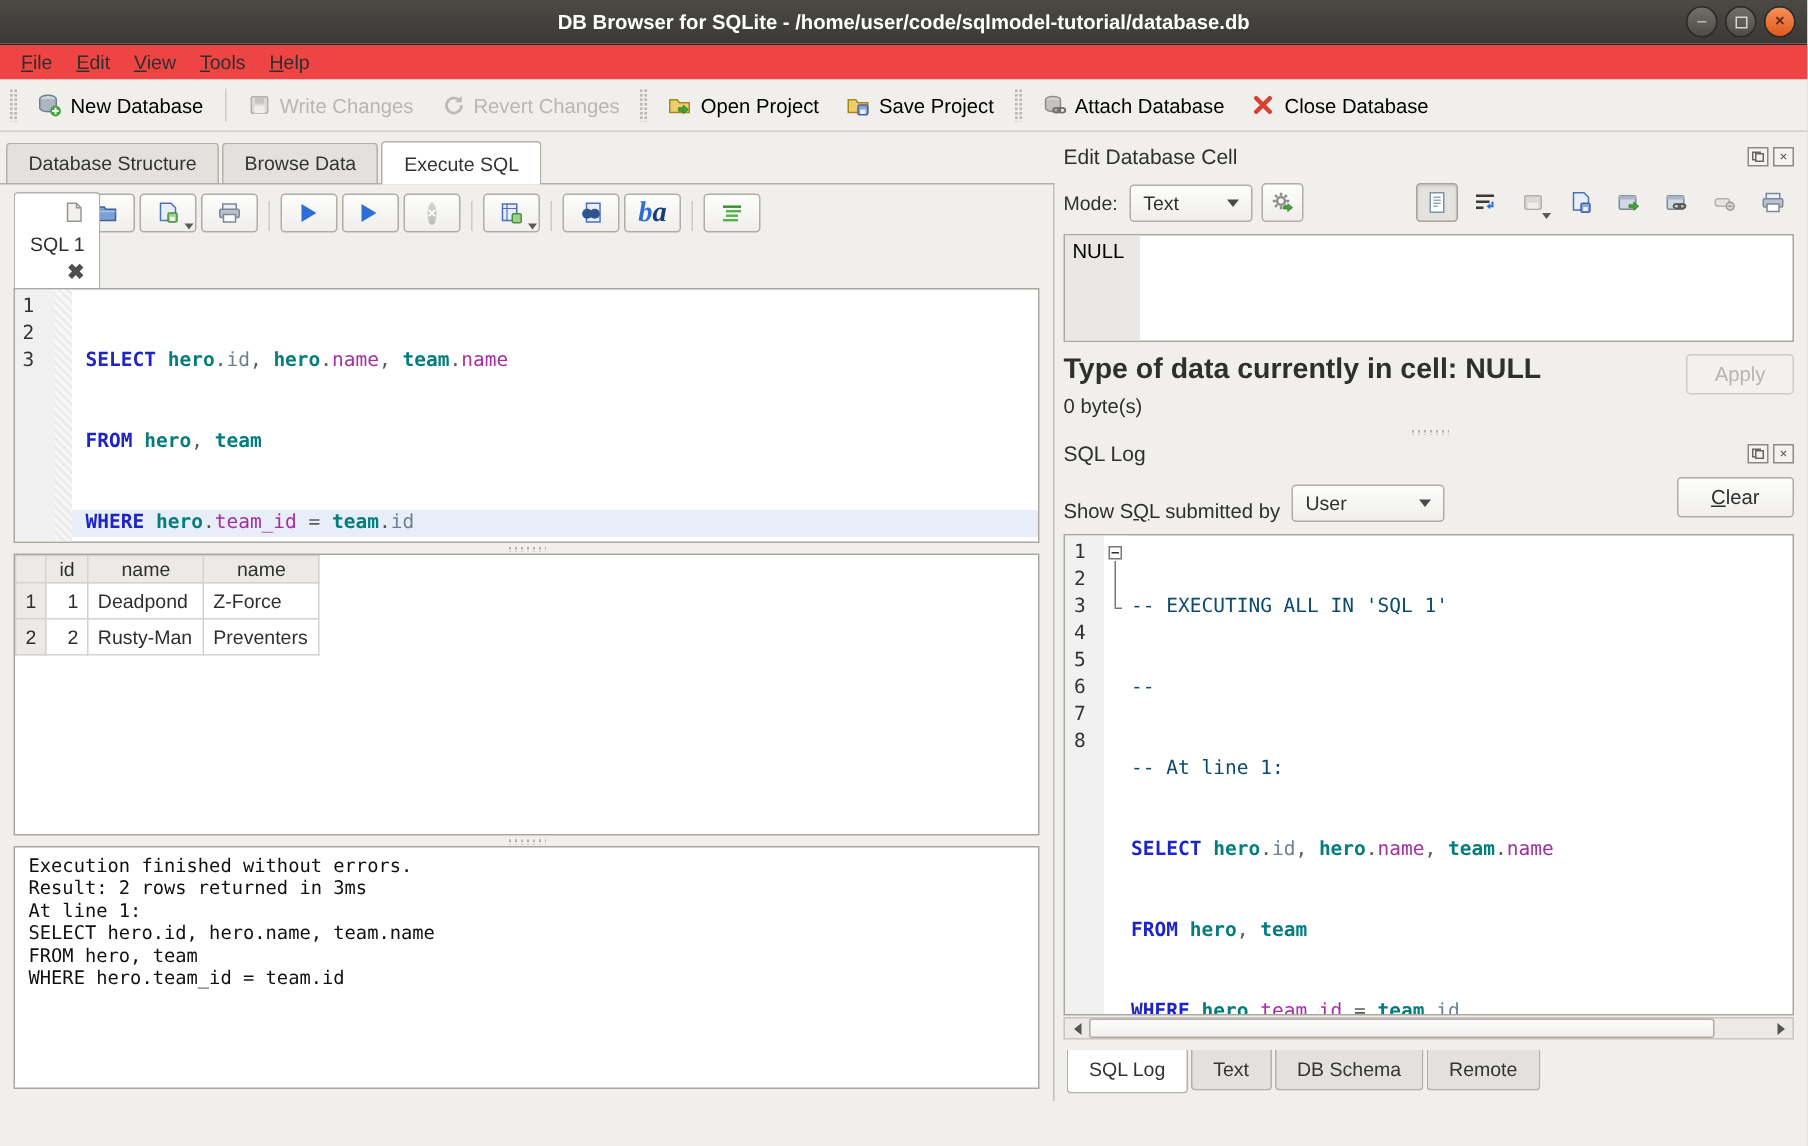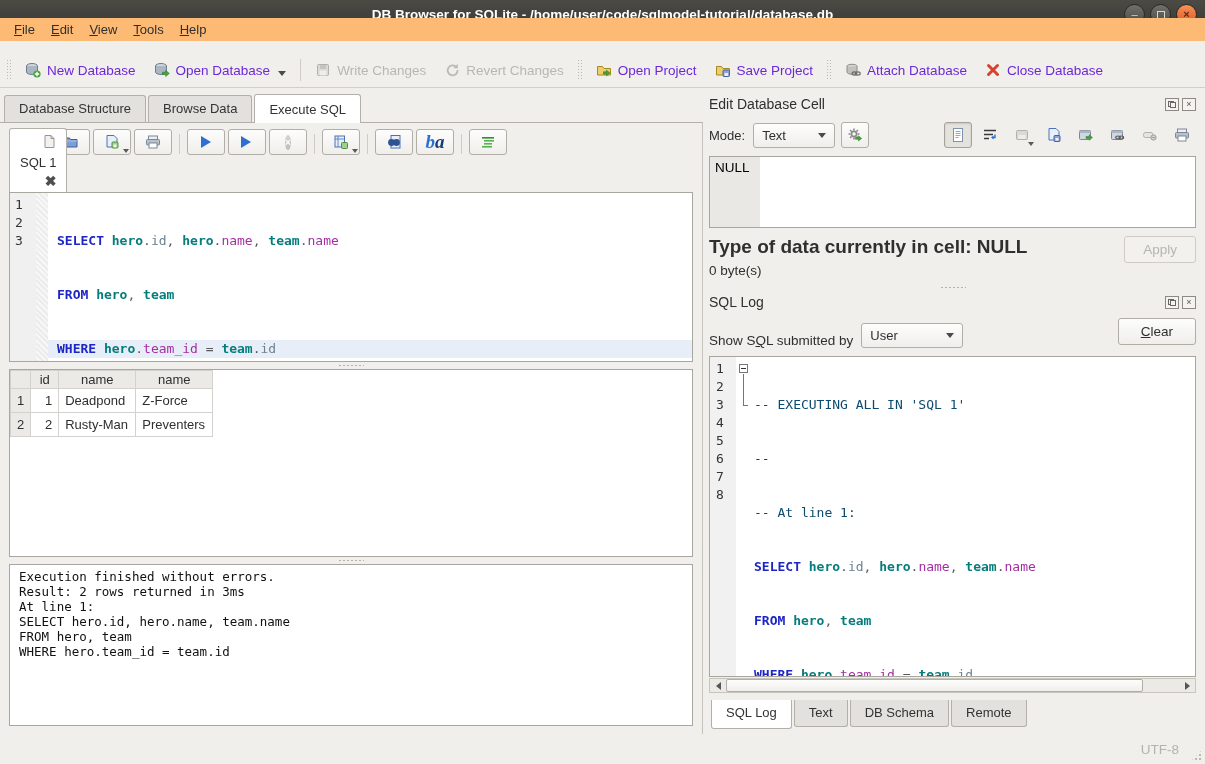--- a/index.html
+++ b/index.html
@@ -14,34 +14,34 @@
               display:flex; align-items:center; justify-content:center; }
   .titlebar .title { color:#fff; font-weight:bold; font-size:13.5px; }
   .win-btns { position:absolute; right:8px; top:4px; display:flex; gap:5px; }
   .win-btn { width:21px; height:21px; border-radius:50%; border:1px solid #2a2927;
              display:flex; align-items:center; justify-content:center;
              background:linear-gradient(#716f69,#4e4c47); color:#d9d7d3; font-size:11px; line-height:1; }
   .win-btn.close { background:linear-gradient(#f49259,#e2571e); color:#5e2610; font-weight:bold; }
   .win-btn .sq { width:8px; height:8px; border:1.5px solid #d9d7d3; }
 
   
-  .menubar { position:absolute; top:18px; left:0; right:0; height:23px;
-             display:flex; align-items:center; padding-left:6px; background:#fdba74; }
+  .menubar { position:absolute; top:30px; left:0; right:0; height:23px;
+             display:flex; align-items:center; padding-left:6px; background:#ef4444; }
   .menu-item { padding:2px 8px; }
   .u { text-decoration:underline; }
 
   
   .toolbar { position:absolute; top:53px; left:0; right:0; height:35px;
              display:flex; align-items:center; background:#f0efeb;
              border-bottom:1px solid #d2cfca; padding-left:2px; }
   .tb-handle { width:6px; height:22px; margin:0 4px;
                background-image:radial-gradient(#bcb9b3 1px, transparent 1px);
                background-size:3px 3px; }
   .tb-btn { display:flex; align-items:center; gap:6px; padding:5px 9px; border-radius:3px;
-            font-size:13.5px; color:#6d28d9; }
+            font-size:13.5px; color:#000000; }
   .tb-btn.disabled { color:#b9b7b2; }
   .tb-sep { width:1px; height:22px; background:#cfccc6; margin:0 5px; }
   .dd-caret { width:0; height:0; border-left:4px solid transparent; border-right:4px solid transparent;
               border-top:5px solid #4a4a4a; margin-left:2px; align-self:flex-end; margin-bottom:2px; }
   .icon16 { width:16px; height:16px; display:inline-block; flex:none; }
 
   
   .main { position:absolute; top:88px; left:0; right:0; bottom:30px; display:flex; }
 
   
@@ -204,29 +204,20 @@
   <div class="toolbar">
     <div class="tb-handle"></div>
     <div class="tb-btn">
       <span class="icon16"><svg width="16" height="16" viewBox="0 0 16 16">
             <ellipse cx="7" cy="4" rx="5.5" ry="2.5" fill="#cfd6de" stroke="#6e7e8e"></ellipse>
             <path d="M1.5 4v6c0 1.4 2.5 2.5 5.5 2.5s5.5-1.1 5.5-2.5V4" fill="#aab6c2" stroke="#6e7e8e"></path>
             <circle cx="12" cy="12" r="3.6" fill="#45a33a"></circle>
             <path d="M12 9.8v4.4M9.8 12h4.4" stroke="#fff" stroke-width="1.4"></path>
           </svg></span>
       <span>New Database</span>
-    </div>
-    <div class="tb-btn">
-      <span class="icon16"><svg width="16" height="16" viewBox="0 0 16 16">
-            <ellipse cx="7" cy="4" rx="5.5" ry="2.5" fill="#cfd6de" stroke="#6e7e8e"></ellipse>
-            <path d="M1.5 4v6c0 1.4 2.5 2.5 5.5 2.5s5.5-1.1 5.5-2.5V4" fill="#aab6c2" stroke="#6e7e8e"></path>
-            <path d="M8.5 10.2h3.2V8.4l3.6 3-3.6 3v-1.9H8.5z" fill="#45a33a" stroke="#2c7a24" stroke-width="0.6"></path>
-          </svg></span>
-      <span>Open Database</span>
-      <span class="dd-caret"></span>
     </div>
     <div class="tb-sep"></div>
     <div class="tb-btn disabled">
       <span class="icon16"><svg width="16" height="16" viewBox="0 0 16 16">
             <rect x="2.5" y="2.5" width="11" height="11" rx="1" fill="#dbd9d5" stroke="#b2b0ac"></rect>
             <rect x="5" y="3" width="6" height="4" fill="#c6c4c0"></rect>
             <rect x="4.5" y="8.5" width="7" height="5" fill="#efedea"></rect>
           </svg></span>
       <span>Write Changes</span>
     </div>
@@ -586,18 +577,14 @@
 
       <div class="bottom-tabs">
         <div class="b-tab active">SQL Log</div>
         <div class="b-tab">Text</div>
         <div class="b-tab">DB Schema</div>
         <div class="b-tab">Remote</div>
       </div>
     </div>
   </div>
 
-  <div class="statusbar">
-    <span class="enc">UTF-8</span>
-    <div class="grip"></div>
-  </div>
 
 </div>
 
 </body></html>

